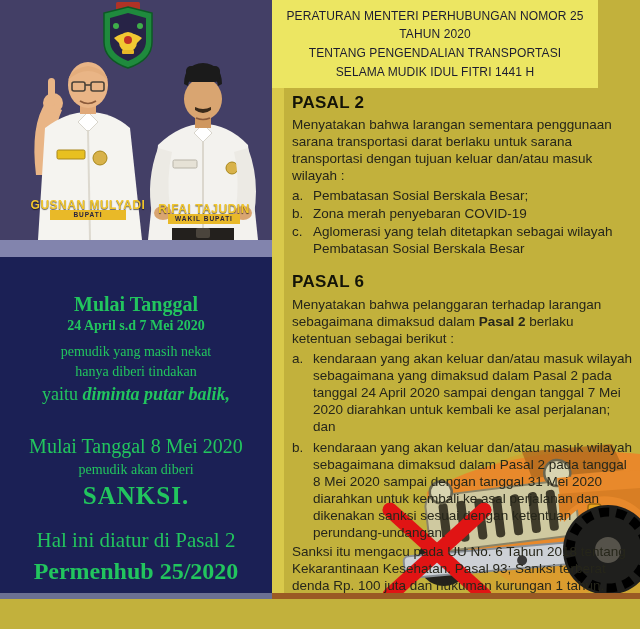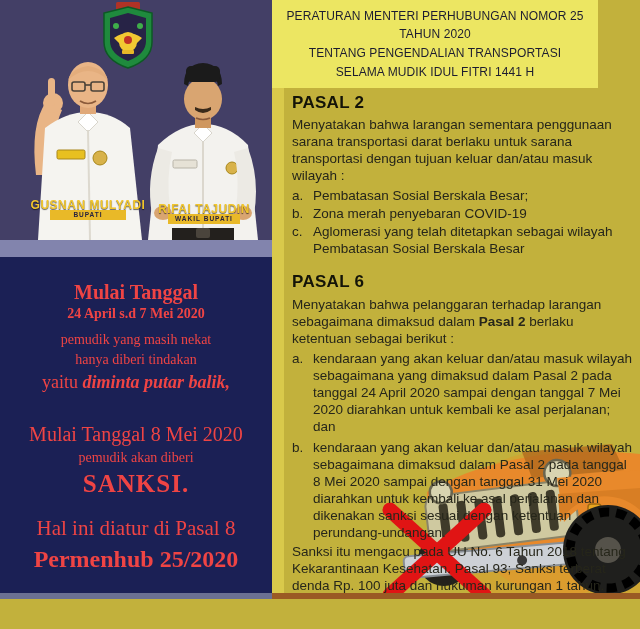--- a/index.html
+++ b/index.html
@@ -6,22 +6,22 @@
   #canvas{
     position:relative;width:640px;height:629px;overflow:hidden;
     font-family:"Liberation Sans",sans-serif;
     background:#c2b13c;
   }
   
   .left-top{position:absolute;left:0;top:0;width:272px;height:240px;background:#433f66;}
   .left-band{position:absolute;left:0;top:240px;width:272px;height:17px;background:#8284ad;}
   .left-bottom{position:absolute;left:0;top:257px;width:272px;height:336px;background:#1b2055;
     display:flex;flex-direction:column;align-items:center;text-align:center;
-    padding-top:24px;box-sizing:border-box;
-    font-family:"Liberation Serif",serif;color:#ef4444;}
+    padding-top:36px;box-sizing:border-box;
+    font-family:"Liberation Serif",serif;color:#22c55e;}
   .left-sep{position:absolute;left:0;top:593px;width:272px;height:6px;background:#6b7092;}
   .n1{font-size:20px;font-weight:bold;margin-bottom:2px;}
   .n2{font-size:14px;font-weight:bold;margin-bottom:10px;}
   .n3{font-size:14px;margin-bottom:4px;}
   .n5{font-size:21px;font-weight:bold;letter-spacing:1px;margin-bottom:4px;}
   .n6{font-size:18px;margin-bottom:30px;}
   .n6 .emph{font-weight:bold;font-style:italic;}
   .n7{font-size:20px;margin-bottom:4px;}
   .n9{font-size:25px;font-weight:bold;letter-spacing:1px;margin-bottom:18px;}
   .n10{font-size:21px;margin-bottom:5px;}
@@ -129,21 +129,21 @@
 
   <div class="left-bottom">
     <div class="n1">Mulai Tanggal</div>
     <div class="n2">24 April s.d 7 Mei 2020</div>
     <div class="n3">pemudik yang masih nekat</div>
     <div class="n3">hanya diberi tindakan</div>
     <div class="n6"><span>yaitu </span><span class="emph">diminta putar balik,</span></div>
     <div class="n7">Mulai Tanggal 8 Mei 2020</div>
     <div class="n3">pemudik akan diberi</div>
     <div class="n9">SANKSI.</div>
-    <div class="n10">Hal ini diatur di Pasal 8</div>
+    <div class="n10">Hal ini diatur di Pasal 2</div>
     <div class="n11">Permenhub 25/2020</div>
   </div>
 
   <div class="left-sep"></div>
 
   <div class="right-body"></div>
   <div class="right-edge"></div>
 
   <div class="right-header">
     <div>PERATURAN MENTERI PERHUBUNGAN NOMOR 25 TAHUN 2020</div>

